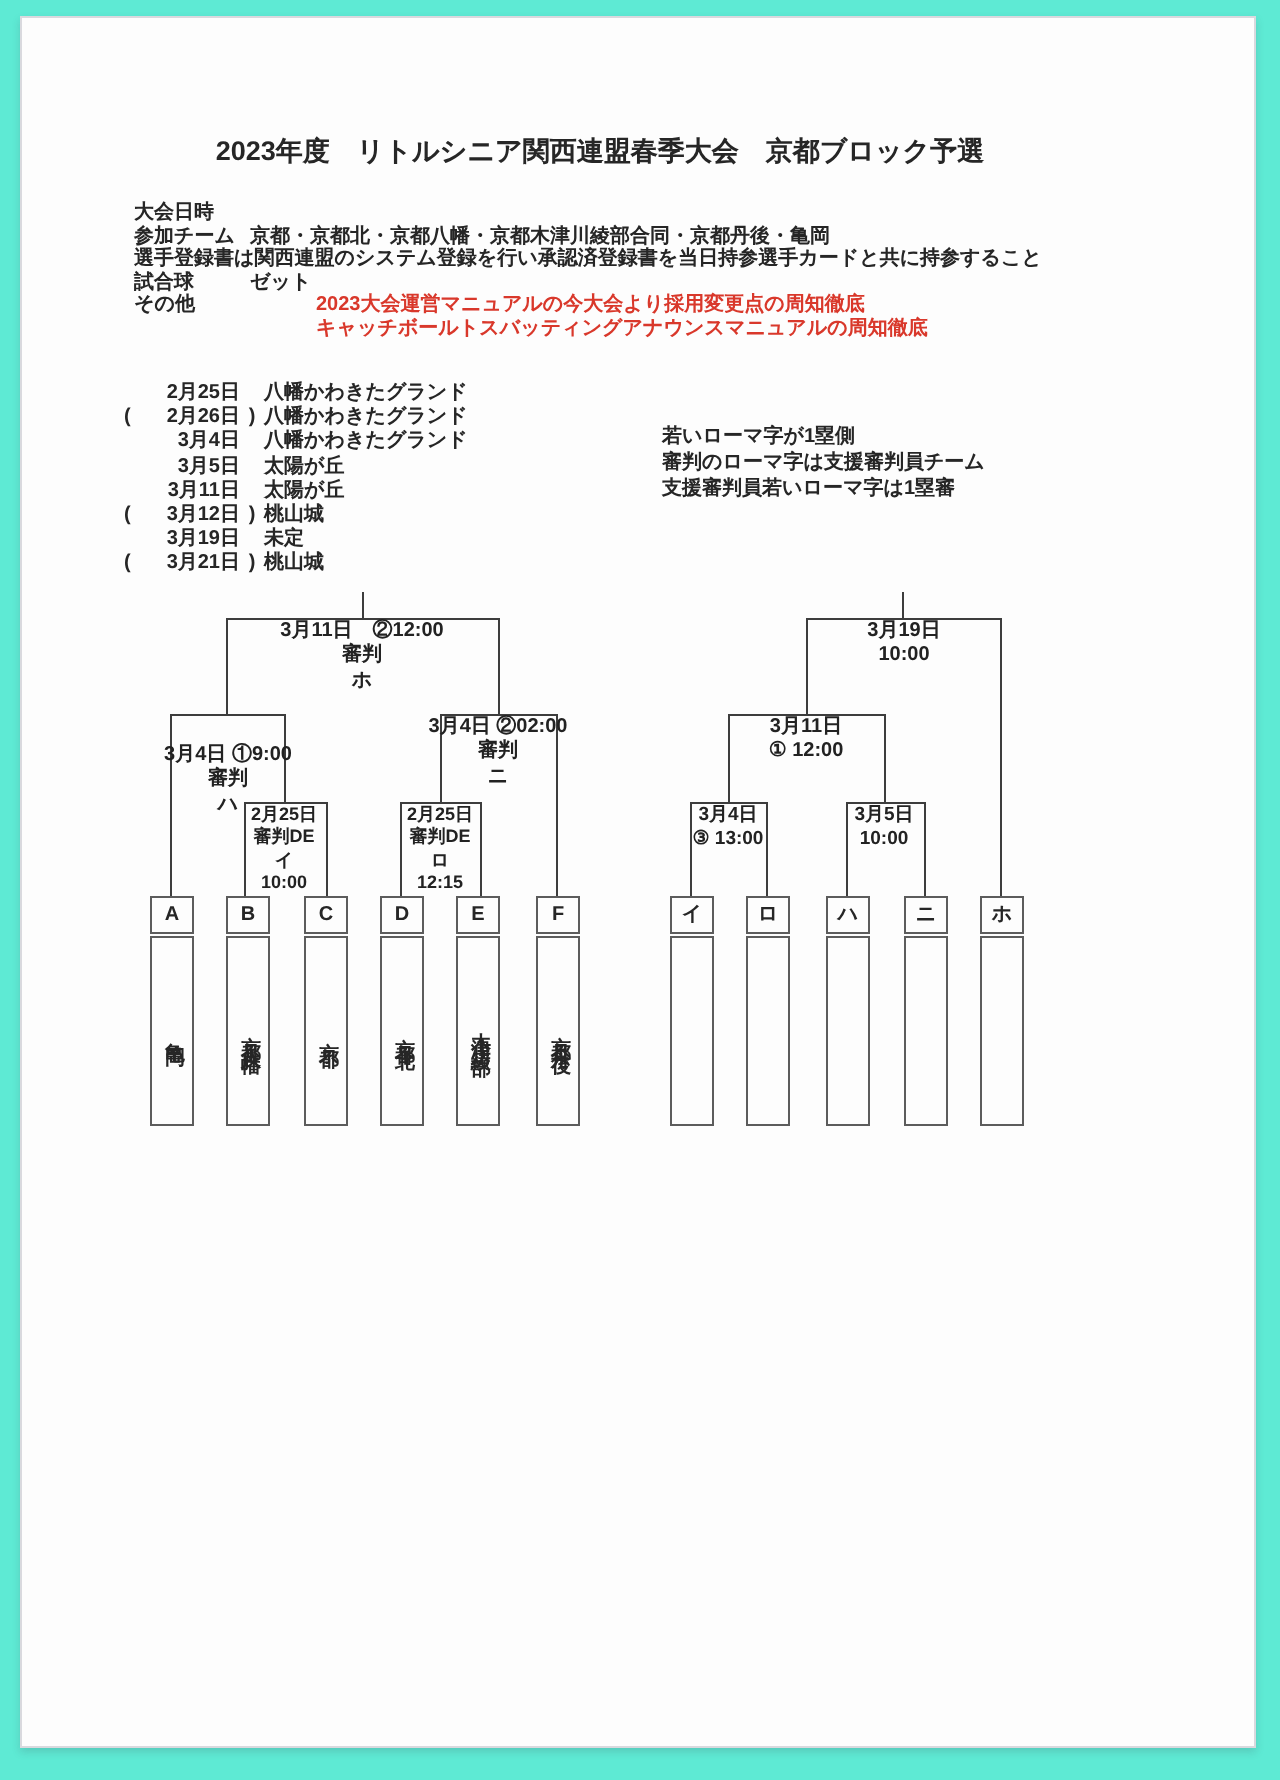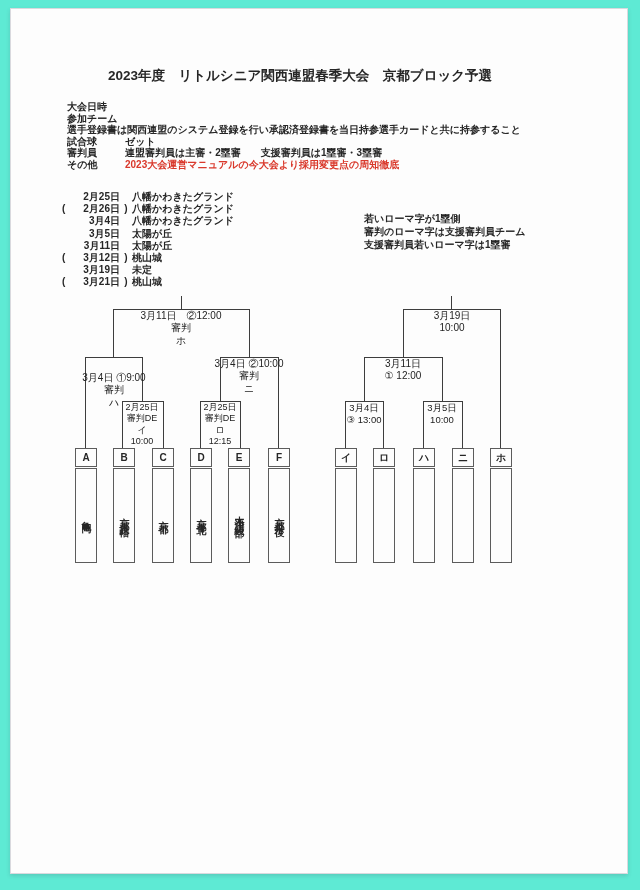--- a/index.html
+++ b/index.html
@@ -18,38 +18,38 @@
   }
   .doc-title{
     position:absolute;left:60px;top:67px;width:480px;
     text-align:center;font-size:13.5px;font-weight:bold;color:#262626;
     white-space:nowrap;
   }
   
   .info{position:absolute;left:67px;top:101px;font-size:10px;color:#262626;font-weight:bold;}
   .irow{display:flex;height:11.6px;line-height:11.6px;white-space:nowrap;}
   .ilabel{width:58px;flex:none;}
-  .ivalue.red{color:#d9382b;}
+  .ivalue.red{color:#d9382b;margin-left:33px;}
   
   .schedule{position:absolute;left:62px;top:191px;font-size:10px;color:#262626;font-weight:bold;}
   .srow{display:flex;height:12.2px;line-height:12.2px;white-space:nowrap;}
   .sopen{width:9px;flex:none;text-align:left;}
   .sdate{width:49px;flex:none;text-align:right;}
   .sclose{width:12px;flex:none;text-align:center;}
   .svenue{width:132px;flex:none;}
   
-  .notes{position:absolute;left:364px;top:213px;font-size:10px;line-height:12.8px;color:#262626;font-weight:bold;white-space:nowrap;}
+  .notes{position:absolute;left:331px;top:213px;font-size:10px;line-height:12.8px;color:#262626;font-weight:bold;white-space:nowrap;}
   
   .hl{position:absolute;height:1px;background:#3d3d3d;}
   .vl{position:absolute;width:1px;background:#3d3d3d;}
   
   .mlabel{
     position:absolute;transform:translateX(-50%);
     text-align:center;font-size:10px;line-height:12.4px;
-    color:#222;font-weight:normal;white-space:nowrap;
+    color:#222;font-weight:bold;white-space:nowrap;
   }
   .mlabel.sm{font-size:9px;line-height:11.3px;}
   .mlabel.rm{font-size:9.5px;line-height:12px;}
   
   .team{position:absolute;top:448px;width:22px;}
   .tletter{
     width:20px;height:17px;border:1px solid #5c5c5c;background:#fdfdfd;
     font-size:10px;line-height:17px;text-align:center;color:#262626;font-weight:bold;
   }
   .tname{
@@ -66,36 +66,37 @@
   <div class="page"></div>
 
   <div class="doc-title">2023年度　リトルシニア関西連盟春季大会　京都ブロック予選</div>
 
   <div class="info">
     <div class="irow">
       <span class="ilabel">大会日時</span>
     </div>
     <div class="irow">
       <span class="ilabel">参加チーム</span>
+      <span class="ivalue">京都・京都北・京都八幡・京都木津川綾部合同・京都丹後・亀岡</span>
     </div>
     <div class="irow full">
 
       <span class="ivalue">選手登録書は関西連盟のシステム登録を行い承認済登録書を当日持参選手カードと共に持参すること</span>
     </div>
     <div class="irow">
       <span class="ilabel">試合球</span>
       <span class="ivalue">ゼット</span>
     </div>
     <div class="irow">
-      <span class="ilabel">審判員</span>
-      <span class="ivalue">連盟審判員は主審・2塁審　　支援審判員は1塁審・3塁審</span>
-    </div>
-    <div class="irow">
       <span class="ilabel">その他</span>
       <span class="ivalue red">2023大会運営マニュアルの今大会より採用変更点の周知徹底</span>
+    </div>
+    <div class="irow">
+      <span class="ilabel"></span>
+      <span class="ivalue red">キャッチボールトスバッティングアナウンスマニュアルの周知徹底</span>
     </div>
   </div>
 
   <div class="schedule">
     <div class="srow">
       <span class="sopen"></span>
       <span class="sdate">2月25日</span>
       <span class="sclose"></span>
       <span class="svenue">八幡かわきたグランド</span>
     </div>
@@ -184,21 +185,21 @@
     <div>3月11日　②12:00</div>
     <div>審判</div>
     <div>ホ</div>
   </div>
   <div class="mlabel" style="left:114px;top:372px">
     <div>3月4日 ①9:00</div>
     <div>審判</div>
     <div>ハ</div>
   </div>
   <div class="mlabel" style="left:249px;top:358px">
-    <div>3月4日 ②10:00</div>
+    <div>3月4日 ②02:00</div>
     <div>審判</div>
     <div>ニ</div>
   </div>
   <div class="mlabel sm" style="left:142px;top:402px">
     <div>2月25日</div>
     <div>審判DE</div>
     <div>イ</div>
     <div>10:00</div>
   </div>
   <div class="mlabel sm" style="left:220px;top:402px">

